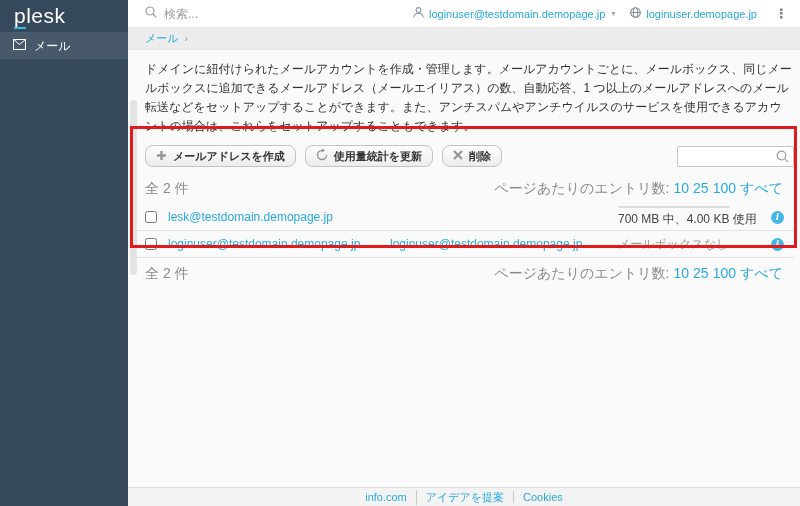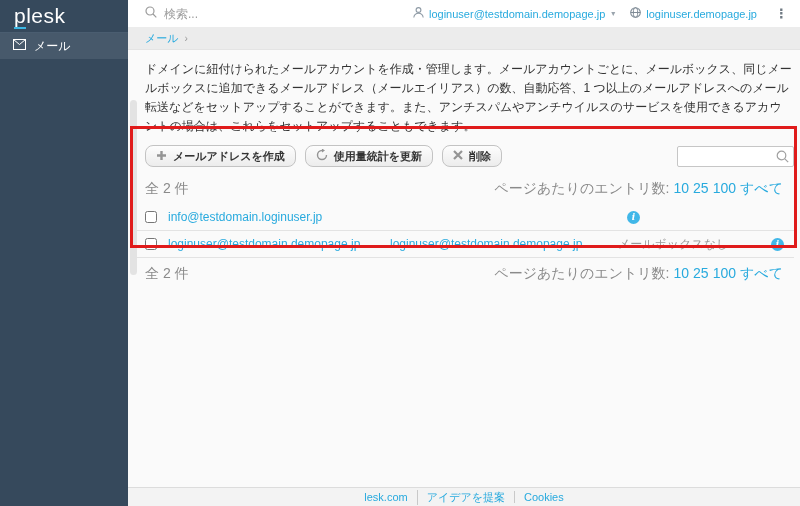--- a/index.html
+++ b/index.html
@@ -181,22 +181,26 @@
       <span class="pager">
         <span class="plabel">ページあたりのエントリ数:</span><a href="#">10</a><a href="#">25</a><a href="#">100</a><a href="#">すべて</a>
       </span>
     </div>
 
 
     <div class="t-row t-data">
       <span class="col-check">
           <input type="checkbox" style="">
         </span>
-      <span class="col-email"><a href="#">info@testdomain.loginuser.jp</a></span>
+      <span class="col-email"><a href="#">lesk@testdomain.demopage.jp</a></span>
       <span class="col-user"></span>
+      <span class="col-usage">
+        <span class="progress"></span>
+        <span class="usage-text">700 MB 中、4.00 KB 使用</span>
+      </span>
       <span class="col-info">
           <span class="info-btn">i</span>
         </span>
     </div>
 
     <div class="t-row t-data">
       <span class="col-check">
           <input type="checkbox" style="">
         </span>
       <span class="col-email"><a href="#">loginuser@testdomain.demopage.jp</a></span>
@@ -215,16 +219,16 @@
         <span class="plabel">ページあたりのエントリ数:</span><a href="#">10</a><a href="#">25</a><a href="#">100</a><a href="#">すべて</a>
       </span>
     </div>
   </div>
 </div>
 
 <div class="scroll-thumb"></div>
 <div class="highlight-box"></div>
 
 <div class="footer">
-  <a href="#">lesk.com</a>
+  <a href="#">info.com</a>
   <a href="#">アイデアを提案</a>
   <a href="#">Cookies</a>
 </div>
 
 </body></html>

